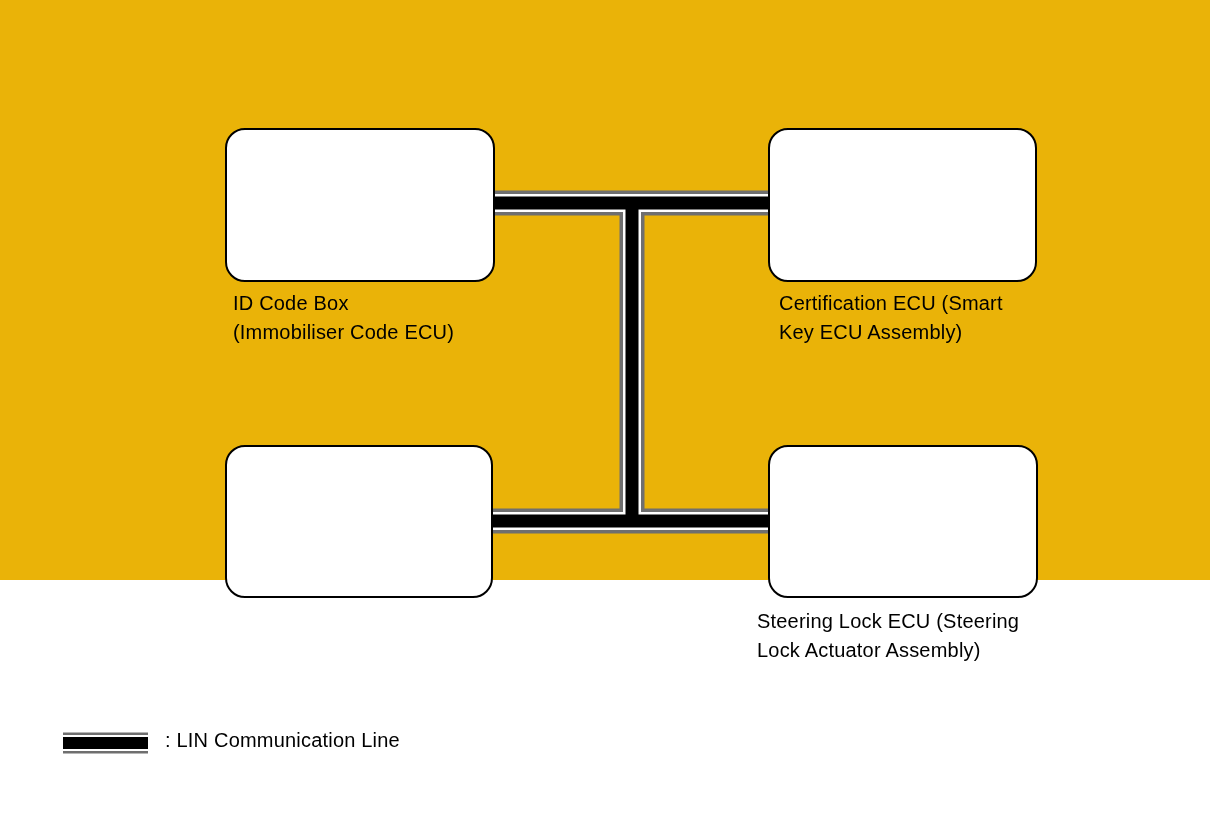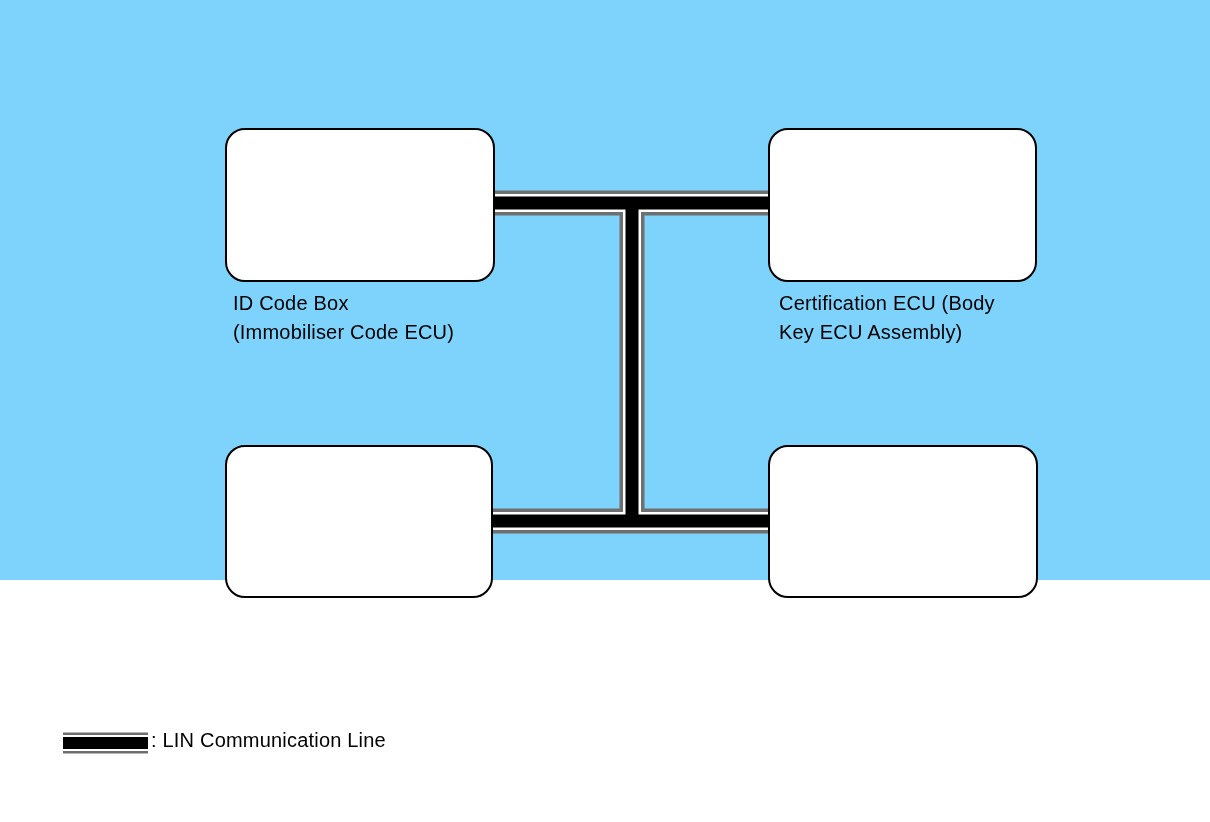--- a/index.html
+++ b/index.html
@@ -8,21 +8,21 @@
     width: 1210px;
     height: 822px;
     background: #ffffff;
     font-family: "Liberation Sans", sans-serif;
     overflow: hidden;
   }
   .diagram {
     position: relative;
     width: 1210px;
     height: 580px;
-    background: #7dd3fc;
+    background: #eab308;
   }
   .lin-svg {
     position: absolute;
     left: 0;
     top: 0;
     z-index: 1;
   }
   .ecu-box {
     position: absolute;
     box-sizing: border-box;
@@ -43,21 +43,21 @@
     color: #000000;
     white-space: pre-line;
     letter-spacing: 0.2px;
   }
   .label-tl { left: 233px; top: 289px; }
   .label-tr { left: 779px; top: 289px; }
   .label-bl { left: 216px; top: 607px; }
   .label-br { left: 757px; top: 607px; }
   .legend-label {
     position: absolute;
-    left: 151px;
+    left: 165px;
     top: 726px;
     z-index: 3;
     font-size: 20px;
     line-height: 29px;
     color: #000000;
     white-space: nowrap;
     letter-spacing: 0.2px;
   }
 </style>
 </head>
@@ -76,18 +76,20 @@
     <path d="M63 743 H148" fill="none" stroke="#000000" stroke-width="12"></path>
   </svg>
 
   <div class="ecu-box box-tl"></div>
   <div class="ecu-box box-tr"></div>
   <div class="ecu-box box-bl"></div>
   <div class="ecu-box box-br"></div>
 
   <div class="node-label label-tl">ID Code Box
 (Immobiliser Code ECU)</div>
-  <div class="node-label label-tr">Certification ECU (Body
+  <div class="node-label label-tr">Certification ECU (Smart
 Key ECU Assembly)</div>
+  <div class="node-label label-br">Steering Lock ECU (Steering
+Lock Actuator Assembly)</div>
 
   <div class="legend-label">: LIN Communication Line</div>
 
 </div>
 
 </body></html>

